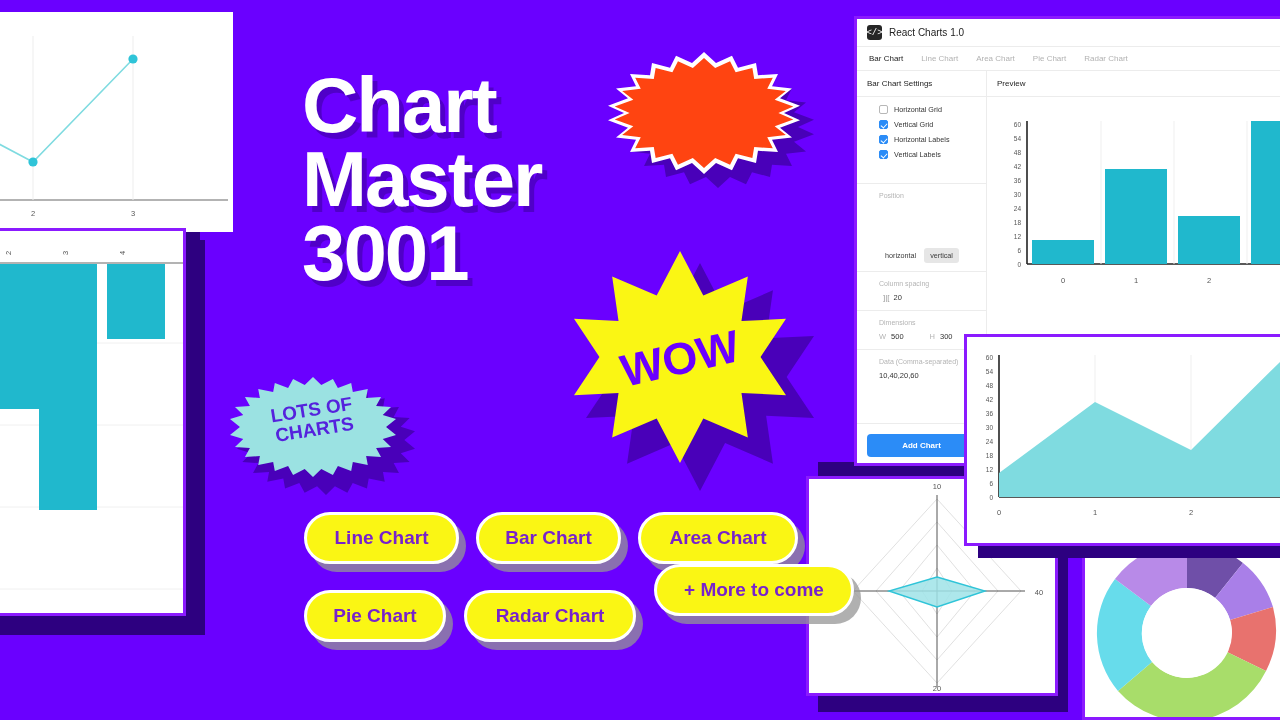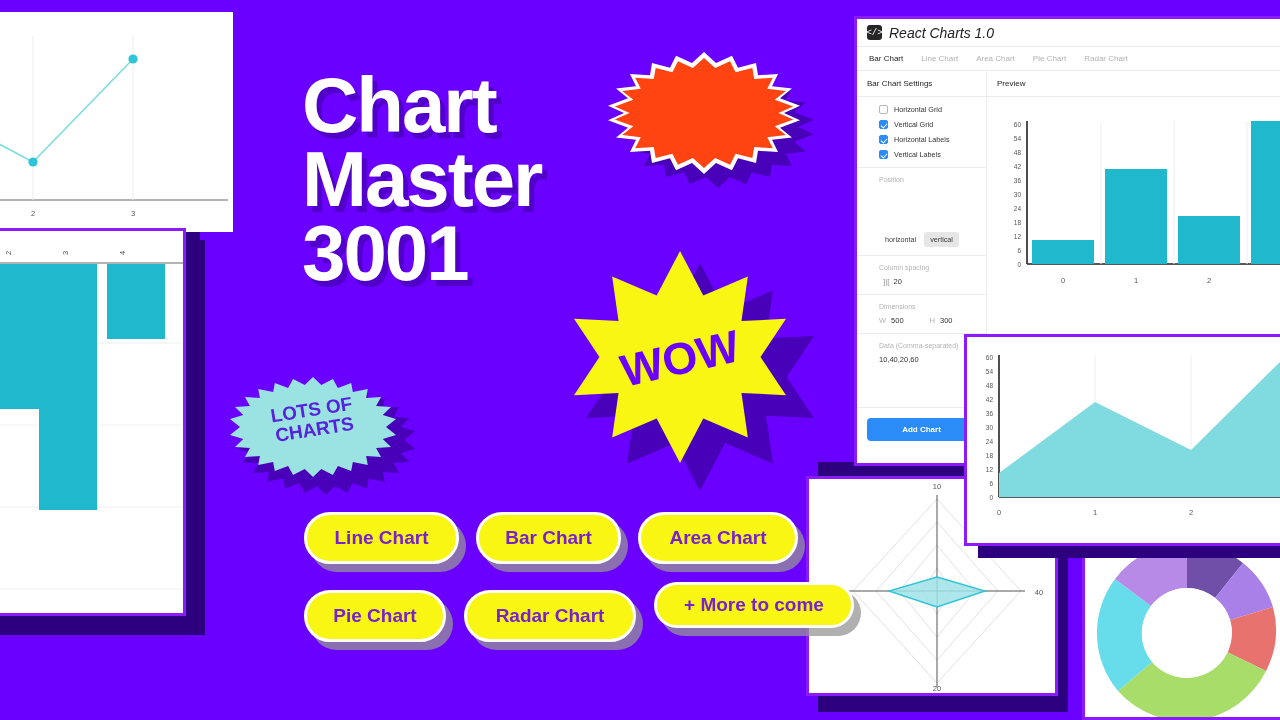--- a/index.html
+++ b/index.html
@@ -80,21 +80,21 @@
   }
   .win-title {
     height: 28px; display: flex; align-items: center; gap: 7px;
     padding: 0 10px; border-bottom: 1px solid #ececec;
   }
   .win-icon {
     width: 15px; height: 15px; border-radius: 3px; background: #262626;
     color: #fff; font-size: 9px; display: flex; align-items: center; justify-content: center;
     font-family: "Liberation Mono", monospace;
   }
-  .win-title span.t { font-size: 14px; color: #222; font-style: italic; }
+  .win-title span.t { font-size: 10px; color: #222; }
   .win-tabs {
     height: 24px; display: flex; align-items: center; gap: 18px;
     padding: 0 12px; border-bottom: 1px solid #ececec; font-size: 8px;
   }
   .win-tabs .tab { color: #b2b2b2; }
   .win-tabs .tab.active { color: #1d1d1d; }
   .win-body { display: flex; height: 398px; }
   .panel-left { width: 134px; border-right: 1px solid #ececec; }
   .panel-right { flex: 1; }
   .sec-head { font-size: 8px; color: #1d1d1d; padding: 8px 10px; border-bottom: 1px solid #ececec; }
@@ -203,21 +203,21 @@
       <div>LOTS OF</div>
       <div>CHARTS</div>
     </div>
   </div>
 
   <div class="pill" style="left:304px; top:512px; width:155px; height:52px;">Line Chart</div>
   <div class="pill" style="left:476px; top:512px; width:145px; height:52px;">Bar Chart</div>
   <div class="pill" style="left:638px; top:512px; width:160px; height:52px;">Area Chart</div>
   <div class="pill" style="left:304px; top:590px; width:142px; height:52px;">Pie Chart</div>
   <div class="pill" style="left:464px; top:590px; width:172px; height:52px;">Radar Chart</div>
-  <div class="pill" style="left:654px; top:582px; width:200px; height:46px;">+ More to come</div>
+  <div class="pill" style="left:654px; top:564px; width:200px; height:52px;">+ More to come</div>
 
   <div class="shadow-dark" style="left:818px; top:462px; width:250px; height:250px;"></div>
   <div class="card" style="left:806px; top:476px; width:252px; height:220px; border:3px solid #8b1aff; overflow:hidden;">
     <svg width="246" height="214" viewBox="0 0 246 214">
       <g stroke="#d8d8d8" fill="none" stroke-width="0.8">
         <polygon points="128,20 212,112 128,204 44,112"></polygon>
         <polygon points="128,43 189,112 128,181 67,112"></polygon>
         <polygon points="128,66 166,112 128,158 90,112"></polygon>
         <polygon points="128,89 143,112 128,135 113,112"></polygon>
       </g>
@@ -268,21 +268,21 @@
             <span>Horizontal Grid</span>
           </div>
           <div class="chk-row">
             <span class="chk on"></span>
             <span>Vertical Grid</span>
           </div>
           <div class="chk-row">
             <span class="chk on"></span>
             <span>Horizontal Labels</span>
           </div>
-          <div class="chk-row" style="margin-bottom:0;">
+          <div class="chk-row" style="margin-bottom:16px;">
             <span class="chk on"></span>
             <span>Vertical Labels</span>
           </div>
         </div>
 
         <div class="sec">
           <div class="lbl">Position</div>
           <div class="seg">
             <span>horizontal</span>
             <span class="on">vertical</span>

